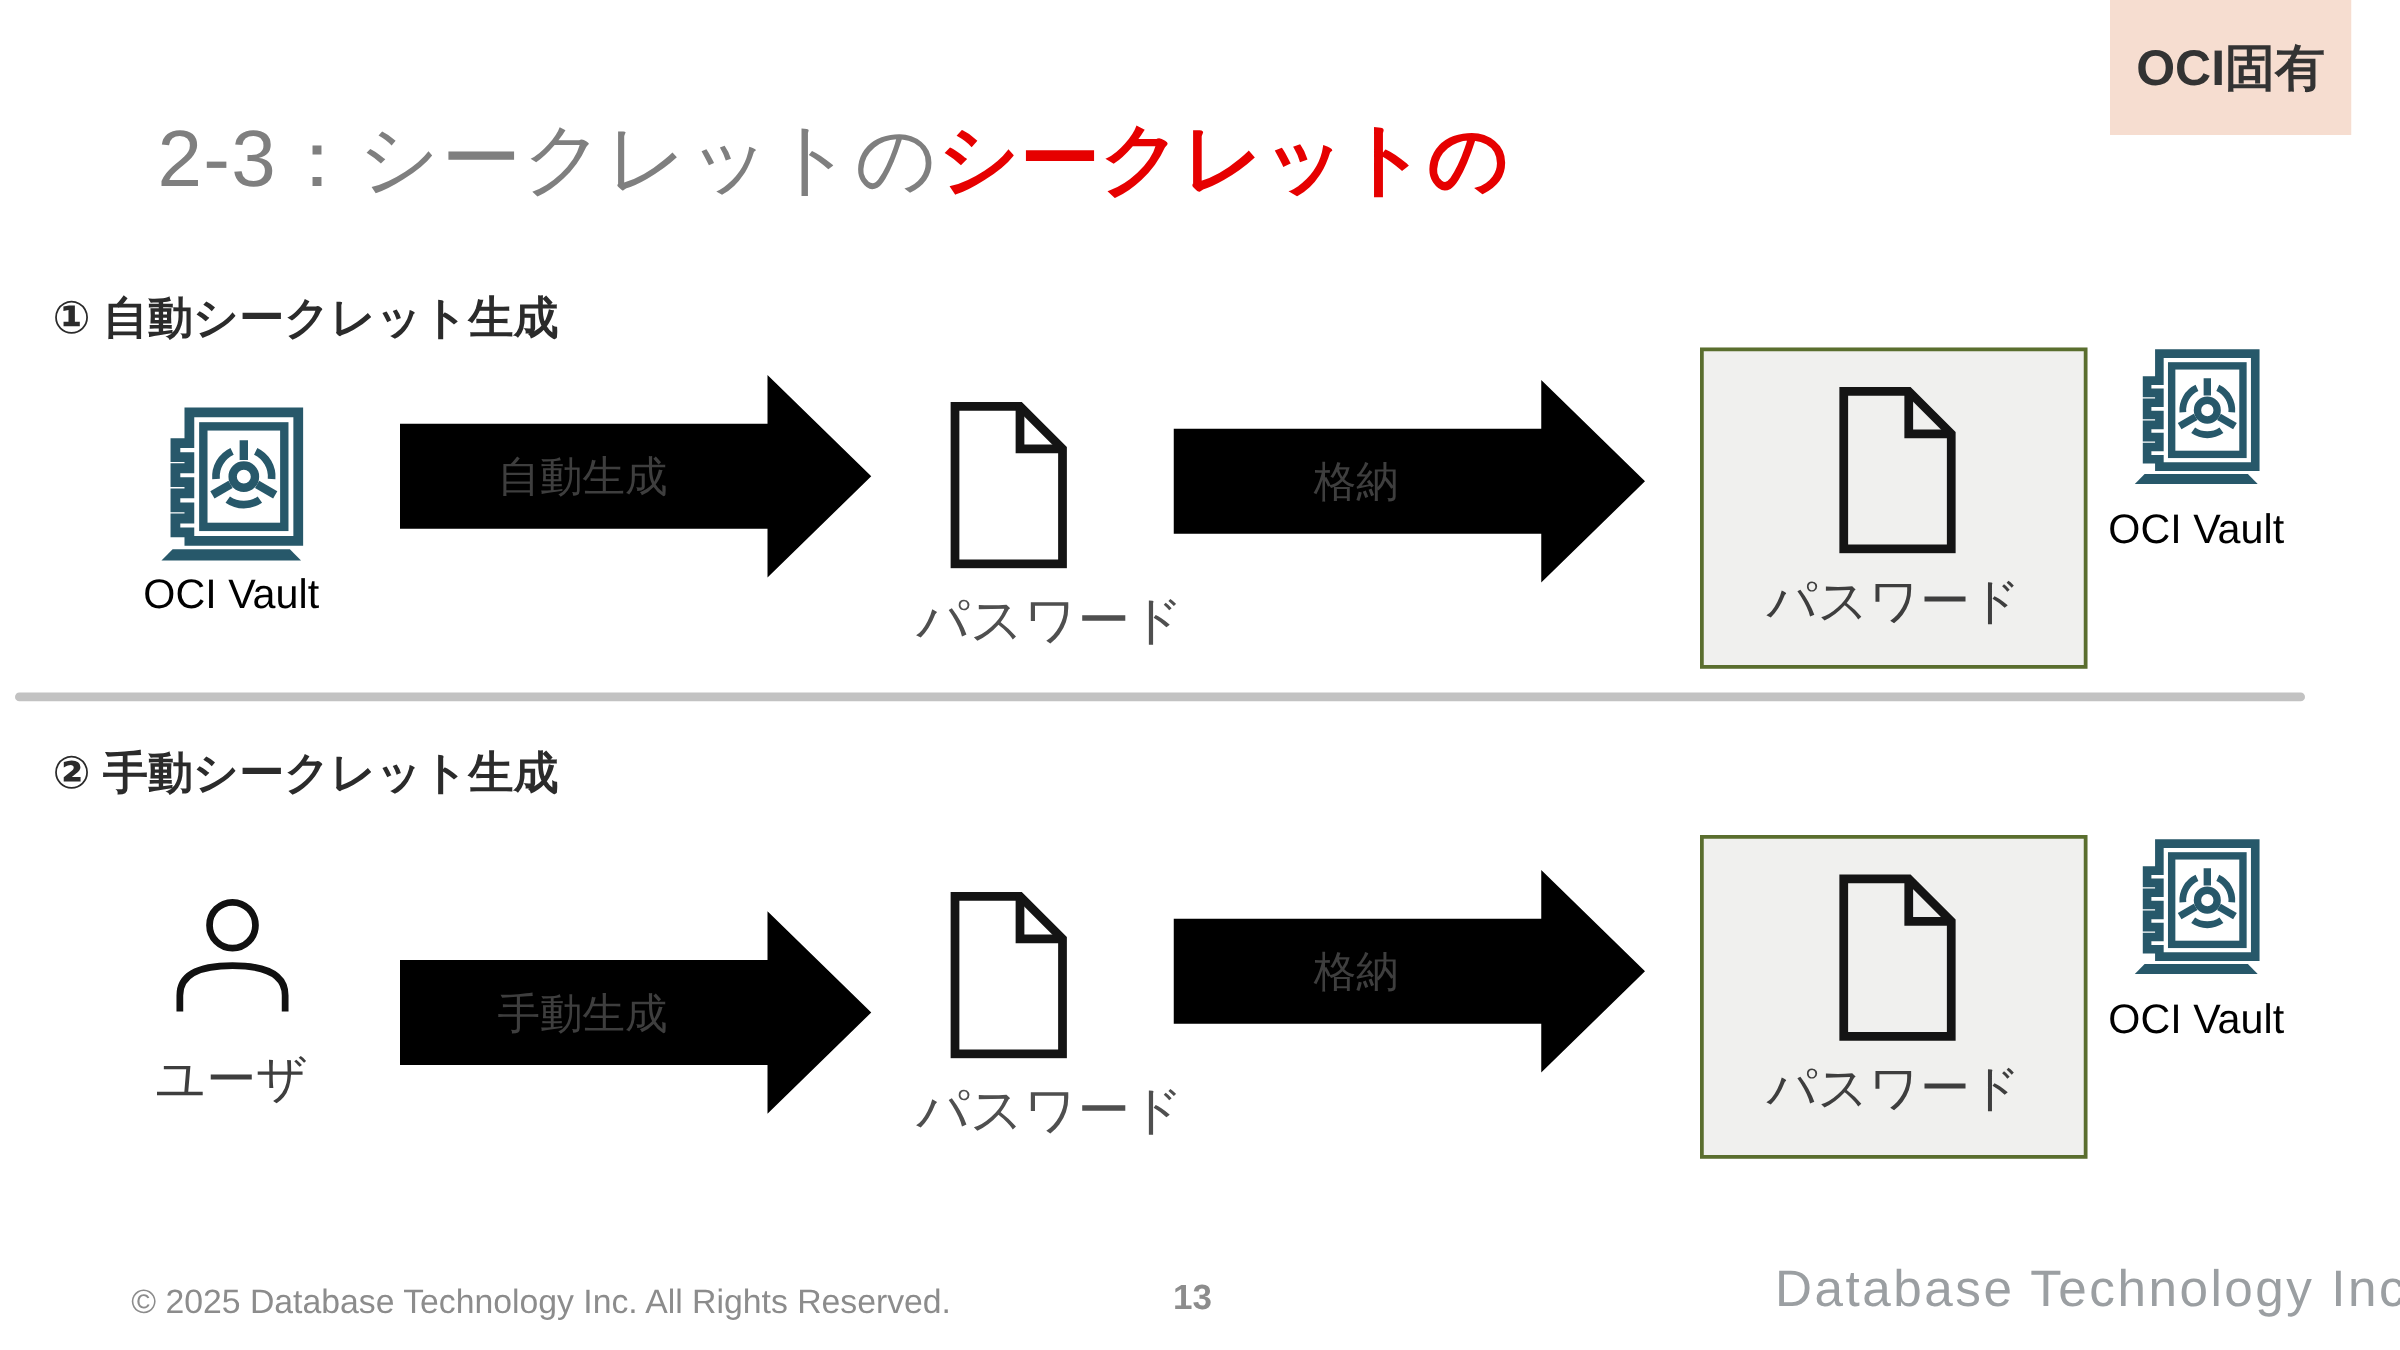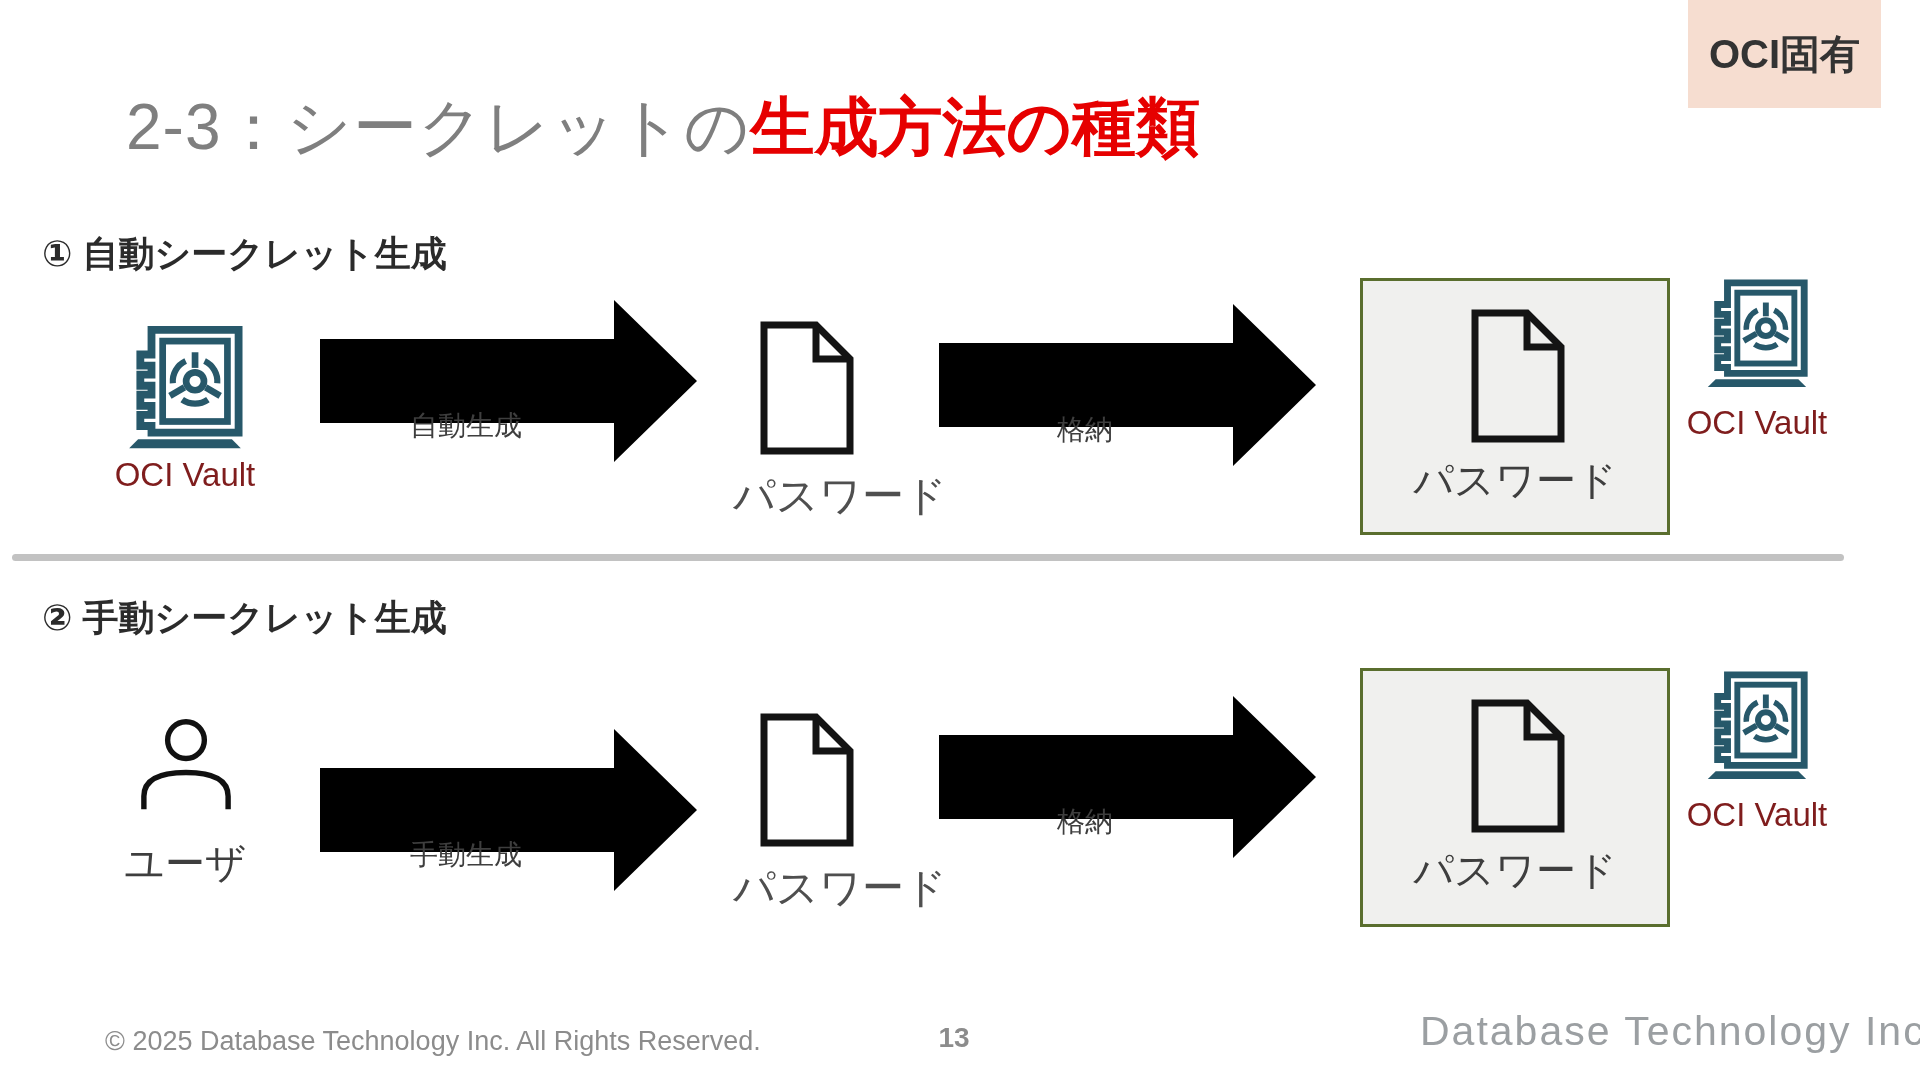--- a/index.html
+++ b/index.html
@@ -37,30 +37,30 @@
   }
 
   
   .vault-svg { color: #27586a; }
   .doc-svg { color: #141414; }
   .user-svg { color: #111111; }
 
   .icon-label {
     text-align: center; white-space: nowrap;
   }
-  .vault-label { font-size: 33px; color: #7f1d1d; }
+  .vault-label { font-size: 33px; color: #000000; }
   .password-label { font-size: 42px; color: #4f4f4f; }
   .user-label { font-size: 40px; color: #3e3e3e; }
 
   
   .block-arrow { width: 382px; height: 168px; }
   .arrow-label {
     position: absolute; left: 0; top: 43px; width: 296px; height: 84px;
     display: flex; align-items: center; justify-content: center;
-    font-size: 28px; color: #3e3e3e; white-space: nowrap; margin-top: 44px;
+    font-size: 34px; color: #3e3e3e; white-space: nowrap;
   }
 
   
   .stored-box {
     width: 310px;
     background: #f0f0ee;
     border: 3px solid #5a6e2e;
   }
   .stored-box .box-doc { position: absolute; left: 105px; top: 28px; }
   .stored-box .box-label {
@@ -118,21 +118,21 @@
       <polygon points="2,42 296,42 296,3 379,84 296,165 296,126 2,126"></polygon>
     </symbol>
   </defs>
 </svg>
 
 <div class="abs oci-badge">
   <span>OCI固有</span>
 </div>
 
 <h1 class="abs slide-title">
-  <span class="title-prefix">2-3：シークレットの</span><span class="title-highlight">生成方法の種類</span>
+  <span class="title-prefix">2-3：シークレットの</span><span class="title-highlight">シークレットの</span>
 </h1>
 
 <div class="abs section-heading" style="top:230px">① 自動シークレット生成</div>
 
 <div class="abs" style="left:118px; top:320px; width:134px; height:136px">
   <svg class="vault-svg" width="134" height="136">
       <use href="#sym-vault"></use>
     </svg>
 </div>
 <div class="abs icon-label vault-label" style="left:58px; top:456px; width:254px">OCI Vault</div>

